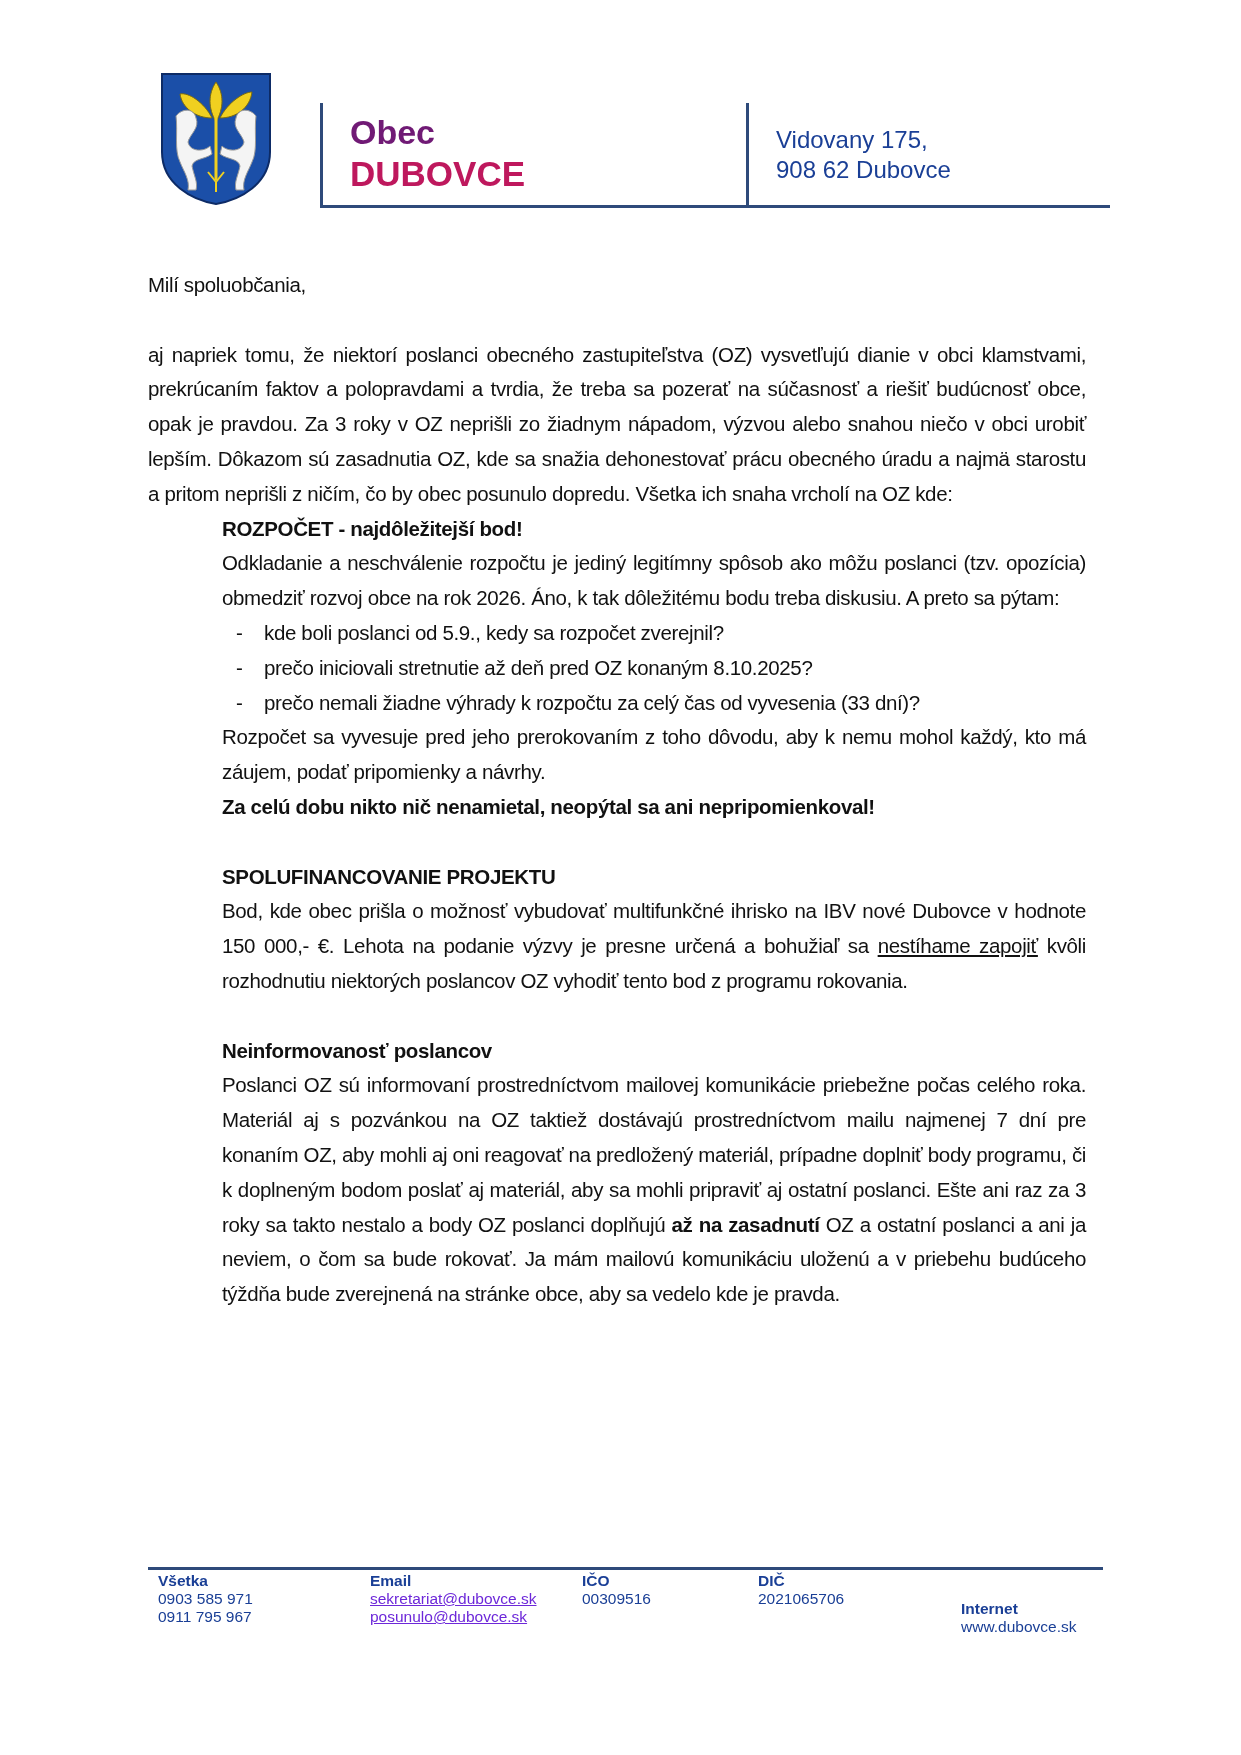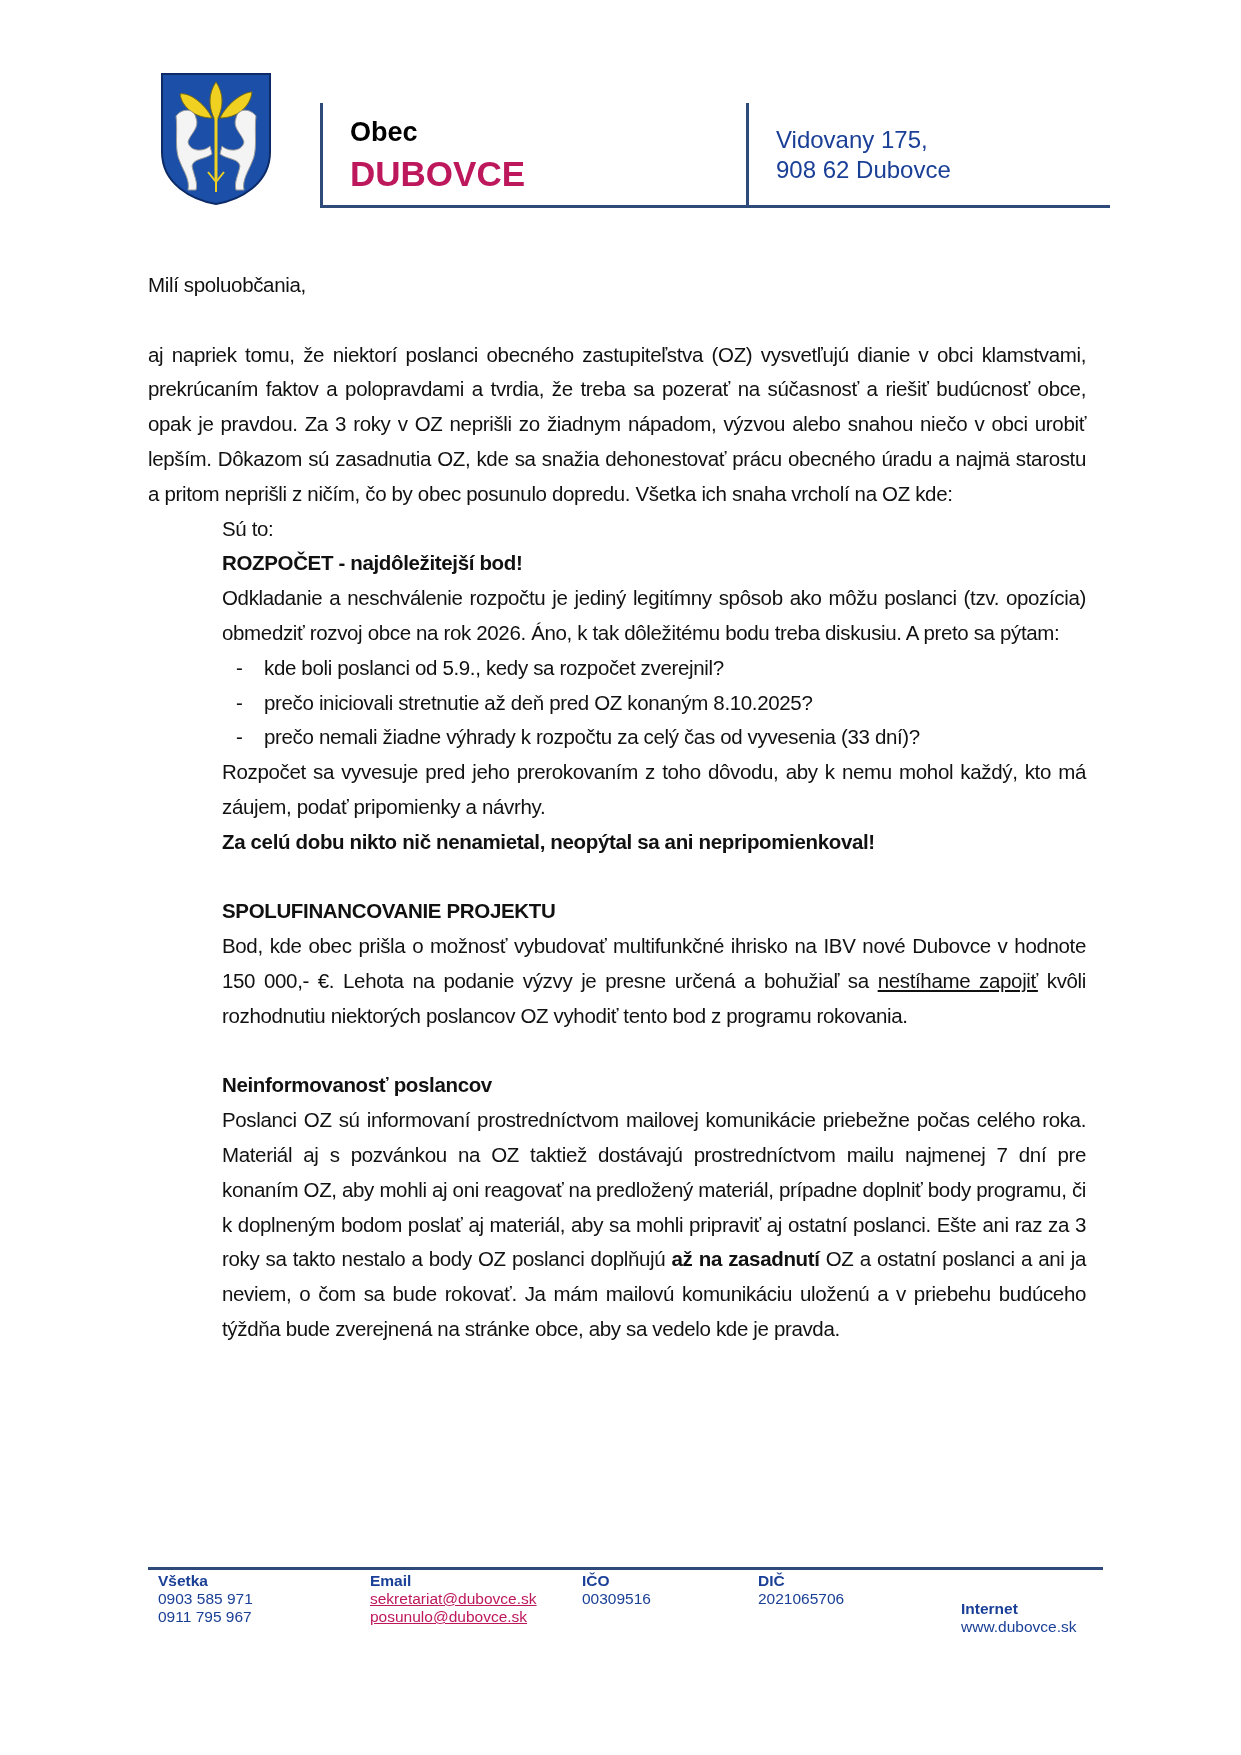--- a/index.html
+++ b/index.html
@@ -2,40 +2,40 @@
 <html><head>
 <meta charset="utf-8">
 <style>
   html, body { margin: 0; padding: 0; background: #ffffff; }
   body { width: 1241px; height: 1755px; position: relative; overflow: hidden; font-family: "Liberation Sans", sans-serif; }
   .header { position: absolute; left: 0; top: 0; width: 1241px; height: 215px; }
   .crest { position: absolute; left: 160px; top: 72px; width: 112px; height: 134px; }
   .vbar1 { position: absolute; left: 320px; top: 103px; width: 3px; height: 105px; background: #2e4a7a; }
   .vbar2 { position: absolute; left: 746px; top: 103px; width: 3px; height: 105px; background: #2e4a7a; }
   .hline { position: absolute; left: 320px; top: 205px; width: 790px; height: 3px; background: #2e4a7a; }
-  .org1 { position: absolute; left: 350px; top: 112px; font-size: 27px; font-weight: bold; color: #000000; line-height: 40px; }
+  .org1 { position: absolute; left: 350px; top: 112px; font-size: 34px; font-weight: bold; color: #701a75; line-height: 40px; }
   .org2 { position: absolute; left: 350px; top: 154px; font-size: 35px; font-weight: bold; color: #be185d; line-height: 40px; }
   .addr1 { position: absolute; left: 776px; top: 125px; font-size: 24px; color: #1a3f96; line-height: 30px; }
   .addr2 { position: absolute; left: 776px; top: 155px; font-size: 24px; color: #1a3f96; line-height: 30px; }
 
   .body-text { position: absolute; left: 148px; top: 268px; width: 938px; font-family: Liberation Sans, sans-serif; font-size: 20.5px; line-height: 34.8px; color: #111; letter-spacing: -0.35px; }
   .p { margin: 0; text-align: justify; }
   .gap { height: 34.8px; }
   .indent { padding-left: 74px; }
   .listnum { display: inline-block; width: 38px; margin-left: 36px; font-weight: bold; }
   .dash-item { padding-left: 90px; position: relative; }
   .dash { position: absolute; left: 88px; }
   .dash-text { padding-left: 0; display: inline-block; margin-left: 26px; }
   b { font-weight: bold; }
   u { text-decoration: underline; }
 
   .footer-line { position: absolute; left: 148px; top: 1567px; width: 955px; height: 3px; background: #2e4a7a; }
   .fcol { position: absolute; top: 1572px; font-size: 15.5px; line-height: 18px; color: #1a3f96; }
   .fcol .lbl { font-weight: bold; }
-  .fcol a { color: #be185d; text-decoration: underline; display: block; }
+  .fcol a { color: #6d28d9; text-decoration: underline; display: block; }
 </style>
 </head>
 <body>
 
 <div class="header">
   <svg class="crest" viewBox="0 0 112 134">
     <path d="M2,2 H110 V80 C110,112 80,128 56,132 C32,128 2,112 2,80 Z" fill="#1b4fa8" stroke="#0d2b66" stroke-width="2"></path>
 
     <path d="M56,10 C48,22 48,36 56,50 C64,36 64,22 56,10 Z" fill="#f0d020" stroke="#7a6a10" stroke-width="1"></path>
     <path d="M20,22 C28,20 44,30 52,46 C36,46 22,36 20,22 Z" fill="#f0d020" stroke="#7a6a10" stroke-width="1"></path>
@@ -54,21 +54,20 @@
   <div class="addr1">Vidovany 175,</div>
   <div class="addr2">908 62 Dubovce</div>
   <div class="hline"></div>
 </div>
 
 <div class="body-text">
   <p class="p">Milí spoluobčania,</p>
   <div class="gap"></div>
   <p class="p">aj napriek tomu, že niektorí poslanci obecného zastupiteľstva (OZ) vysvetľujú dianie v obci klamstvami, prekrúcaním faktov a polopravdami a tvrdia, že treba sa pozerať na súčasnosť a riešiť budúcnosť obce, opak je pravdou. Za 3 roky v OZ neprišli zo žiadnym nápadom, výzvou alebo snahou niečo v obci urobiť lepším. Dôkazom sú zasadnutia OZ, kde sa snažia dehonestovať prácu obecného úradu a najmä starostu a pritom neprišli z ničím, čo by obec posunulo dopredu. Všetka ich snaha vrcholí na OZ kde:</p>
   <div class="indent">
-    <p class="p">Sú to:</p>
     <p class="p"><b>ROZPOČET - najdôležitejší bod!</b></p>
     <p class="p">Odkladanie a neschválenie rozpočtu je jediný legitímny spôsob ako môžu poslanci (tzv. opozícia) obmedziť rozvoj obce na rok 2026.  Áno, k tak dôležitému bodu treba diskusiu. A preto sa pýtam:</p>
   </div>
   <div class="dash-item"><span class="dash">-</span><span class="dash-text">kde boli poslanci od 5.9., kedy sa rozpočet zverejnil?</span></div>
   <div class="dash-item"><span class="dash">-</span><span class="dash-text">prečo iniciovali stretnutie až deň pred OZ konaným 8.10.2025?</span></div>
   <div class="dash-item"><span class="dash">-</span><span class="dash-text">prečo nemali žiadne výhrady k rozpočtu za celý čas od vyvesenia (33 dní)?</span></div>
   <div class="indent">
     <p class="p">Rozpočet sa vyvesuje pred jeho prerokovaním z toho dôvodu, aby k nemu mohol každý, kto má záujem, podať pripomienky a návrhy.</p>
     <p class="p"><b>Za celú dobu nikto nič nenamietal, neopýtal sa ani nepripomienkoval!</b></p>
     <div class="gap"></div>

